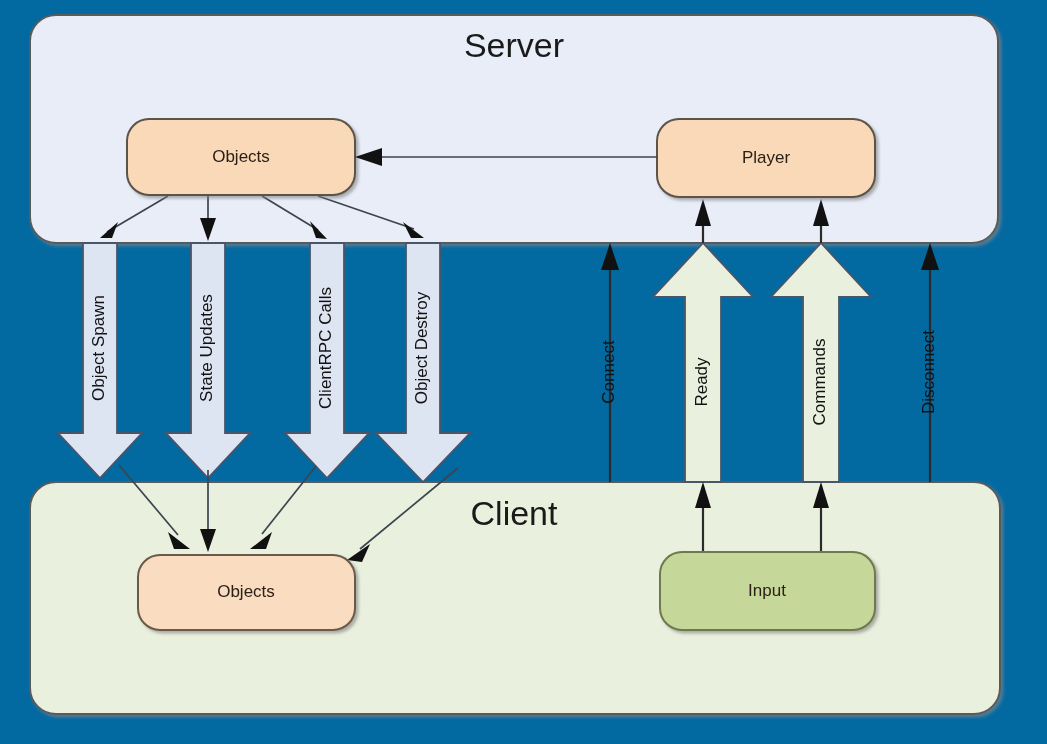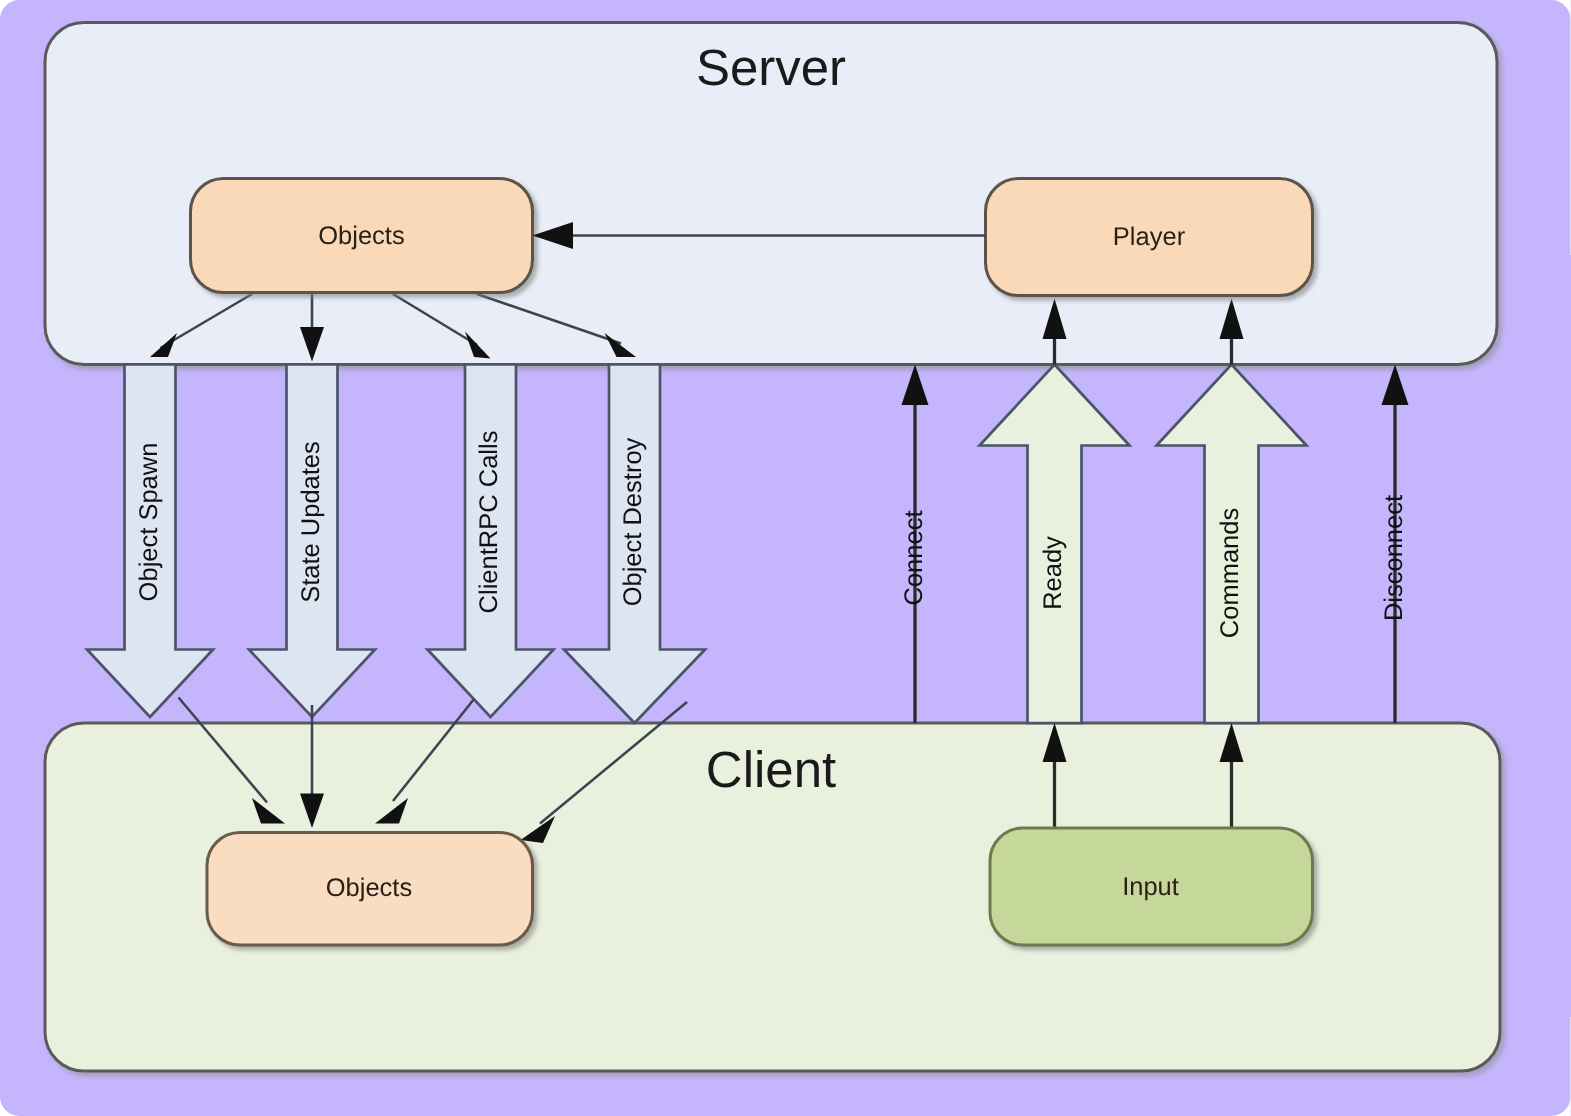--- a/index.html
+++ b/index.html
@@ -10,22 +10,21 @@
   body {
     width: 1047px;
     height: 744px;
     font-family: "Liberation Sans", sans-serif;
     overflow: hidden;
   }
   #diagram-root {
     position: relative;
     width: 1047px;
     height: 744px;
-    background: #c4b5fd;
-    border-radius: 13px;
+    background: #0369a1;
   }
   svg#diagram {
     display: block;
     width: 1047px;
     height: 744px;
   }
   .zone-label {
     font-family: "Liberation Sans", sans-serif;
     font-size: 34px;
     fill: #1a1a1a;

